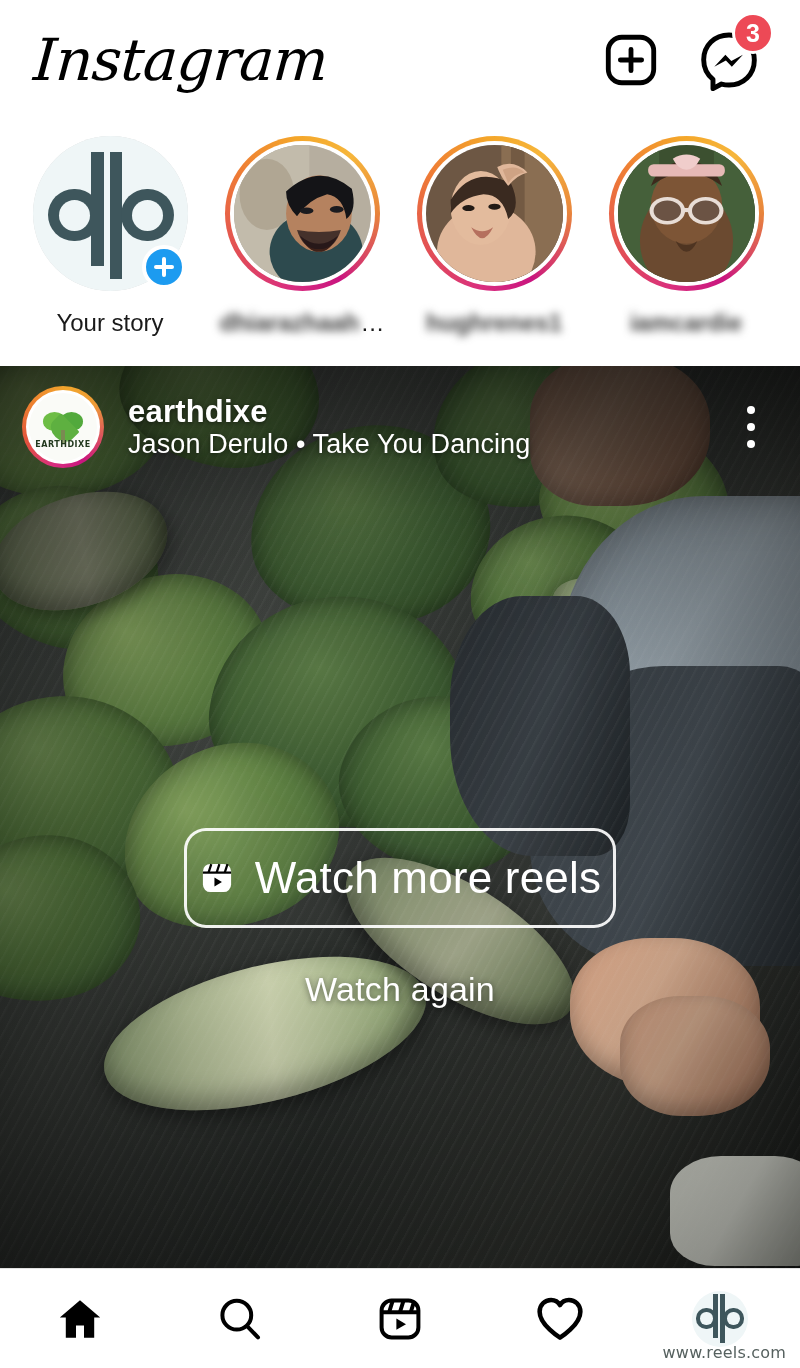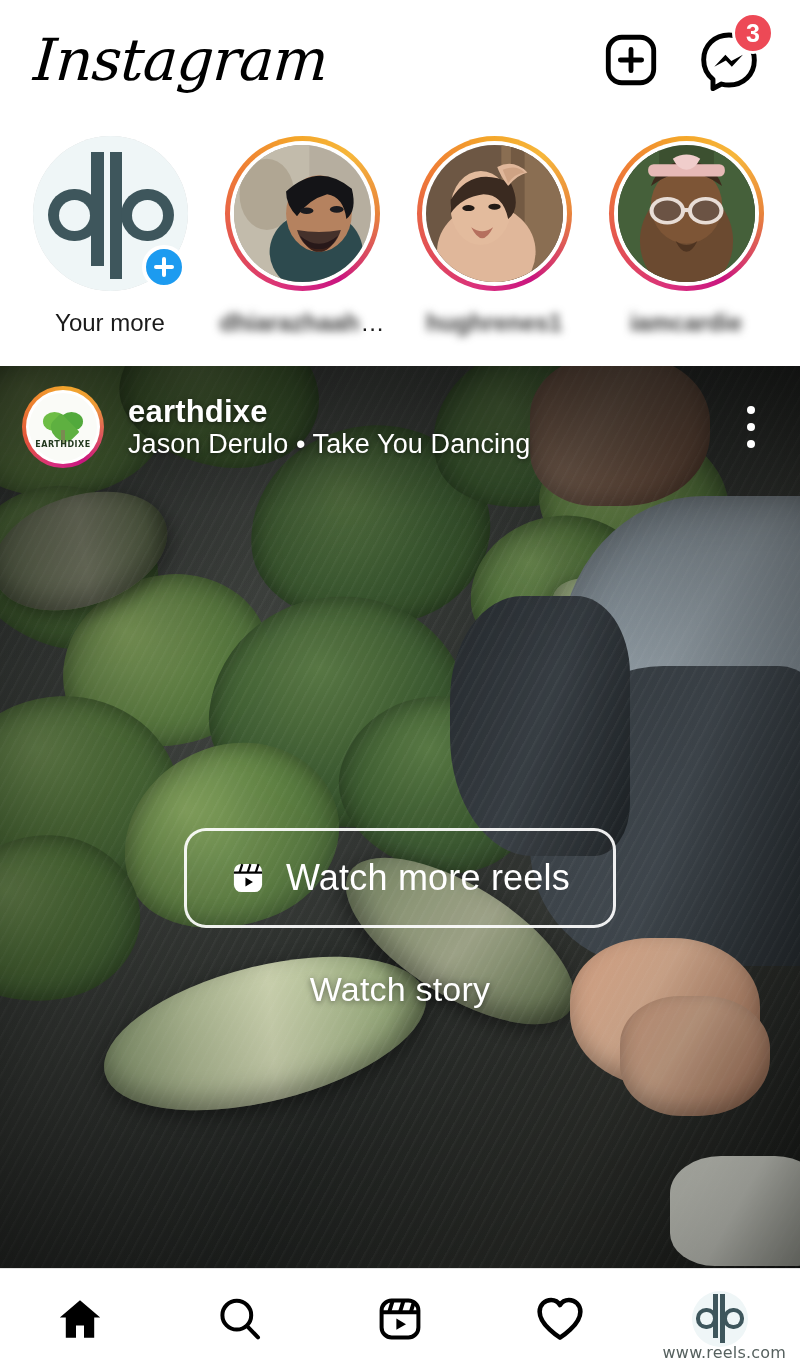--- a/index.html
+++ b/index.html
@@ -315,21 +315,21 @@
     width: 800px;
     display: flex; flex-direction: column; align-items: center;
   }
   .watch-more {
     display: flex; align-items: center; justify-content: center;
     gap: 20px;
     width: 432px; height: 100px;
     border: 3px solid rgba(255,255,255,.92);
     border-radius: 22px;
     color: #ffffff;
-    font-size: 36px;
+    font-size: 44px;
     letter-spacing: .2px;
     background: rgba(255,255,255,0.02);
   }
   .watch-again {
     margin-top: 42px;
     color: #ffffff;
     font-size: 34px;
     letter-spacing: .2px;
     text-shadow: 0 1px 6px rgba(0,0,0,.5);
   }
@@ -406,21 +406,21 @@
                 <div class="bar" style="left:50%;top:10%;width:8%;height:82%;"></div>
                 <div class="p-ring" style="left:57%;top:34%;width:34%;height:34%;"></div>
                 <div class="p-hole" style="left:64%;top:41%;width:20%;height:20%;"></div>
                 <div class="bar" style="left:10%;top:34%;width:82%;height:0%;"></div>
               </div>
             </div>
           </div>
         </div>
         <div class="add-badge"></div>
       </div>
-      <div class="story-label">Your more</div>
+      <div class="story-label">Your story</div>
     </div>
 
     <div class="story">
       <div class="story-wrap">
         <div class="ring">
           <div class="ring-inner">
             <div class="avatar">
               <svg width="100%" height="100%" viewBox="0 0 100 100" preserveAspectRatio="xMidYMid slice">
                 <rect width="100" height="100" fill="#b6ae9f"></rect>
                 <path d="M0 0h55v100H0z" fill="#c2bbab"></path>
@@ -570,21 +570,21 @@
       <div class="watch-more">
         <svg width="36" height="36" viewBox="0 0 24 24" fill="none">
           <rect x="2.6" y="2.6" width="18.8" height="18.8" rx="5" fill="#fff"></rect>
           <path d="M2.6 8.4h18.8" stroke="#000" stroke-width="1.5"></path>
           <path d="M8.2 2.8L6.4 8.2M13.6 2.8l-1.8 5.4M19 2.8l-1.8 5.4" stroke="#000" stroke-width="1.5"></path>
           <path d="M10.3 11.6v6l5-3z" fill="#000"></path>
         </svg>
         <span>Watch more reels</span>
       </div>
 
-      <div class="watch-again">Watch story</div>
+      <div class="watch-again">Watch again</div>
 
     </div>
 
   </div>
 
   <div class="bottomnav">
 
     <div class="nav-item">
       <svg width="48" height="48" viewBox="0 0 24 24">
         <path d="M12 2.6L1.9 11.2h3v10.2h5.1v-6.1h4v6.1h5.1V11.2h3z" fill="#000"></path>

